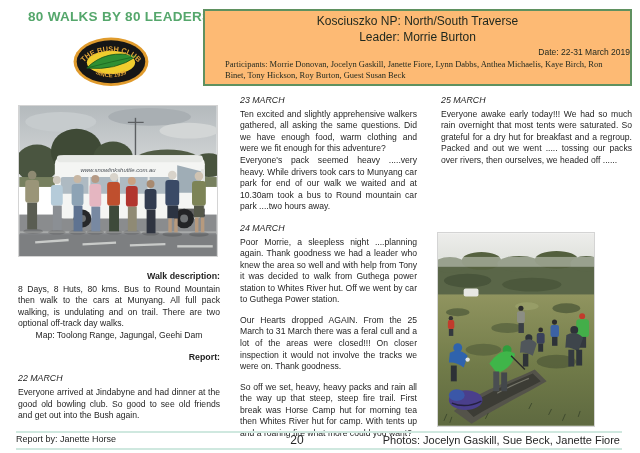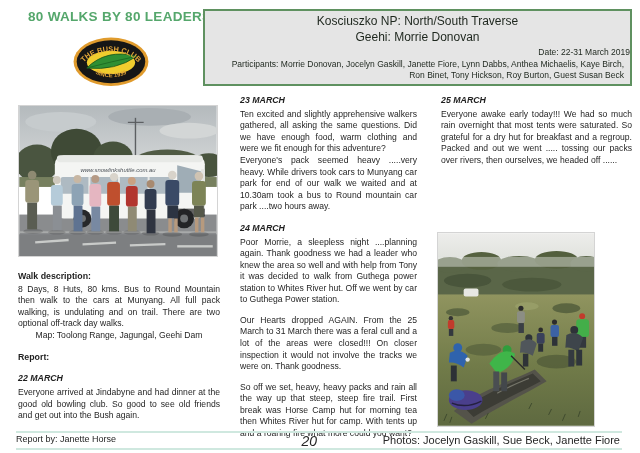--- a/index.html
+++ b/index.html
@@ -5,51 +5,51 @@
   html,body{margin:0;padding:0;background:#ffffff;}
   .page{position:relative;width:640px;height:453px;background:#ffffff;overflow:hidden;
         font-family:"Liberation Sans",sans-serif;color:#262626;}
 
   
   .main-title{position:absolute;left:28px;top:9px;font-size:13.5px;font-weight:700;
               color:#55a76c;letter-spacing:.3px;white-space:nowrap;}
   .logo{position:absolute;left:72px;top:36px;width:78px;height:52px;}
 
   .header-box{position:absolute;left:203px;top:9px;width:429px;height:77px;
-              background:#e5e5e5;border:2px solid #5f9160;box-sizing:border-box;
+              background:#fdba74;border:2px solid #5f9160;box-sizing:border-box;
               text-align:center;color:#1d261d;}
   .hb-title{font-size:12px;margin-top:3px;}
   .hb-leader{font-size:12px;margin-top:2px;}
   .hb-date{font-size:8.5px;margin-top:3px;text-align:right;}
-  .hb-part{font-size:8.5px;text-align:right;padding:2px 6px 0 20px;line-height:1.35;}
+  .hb-part{font-size:8.5px;text-align:left;padding:2px 6px 0 20px;line-height:1.35;font-family:Liberation Serif, serif;}
 
   
   .photo-van{position:absolute;left:18px;top:105px;width:200px;height:152px;border:1px solid #d4d4d4;box-sizing:border-box;}
   .photo-bog{position:absolute;left:437px;top:232px;width:158px;height:195px;border:1px solid #d4d4d4;box-sizing:border-box;}
   .photo-van svg,.photo-bog svg{display:block;width:100%;height:100%;}
 
   
   .col{font-size:8.6px;line-height:1.345;text-align:justify;color:#1f1f1f;}
   .col p{margin:0;}
   .col p.mbG{margin-bottom:9px;}
-  .bold-head{font-weight:700;font-size:8.8px;margin:0 0 1px 0;text-align:left;}
-  .date-head{font-style:italic;font-size:8.8px;margin:10px 0 2px 0;text-align:left;font-weight:bold;}
+  .bold-head{font-weight:700;font-size:8.8px;margin:0 0 1px 0;text-align:right;}
+  .date-head{font-style:italic;font-size:8.8px;margin:10px 0 2px 0;text-align:left;}
   .date-head.first{margin-top:0;}
   .map-line{text-align:center;}
   .col-left-text{position:absolute;left:18px;top:271px;width:202px;}
   .col-mid{position:absolute;left:240px;top:95px;width:177px;}
   .col-right{position:absolute;left:423px;top:95px;width:191px;margin-left:18px;}
   .spacer{height:10px;}
 
   
   .f-line{position:absolute;left:16px;width:606px;height:2px;background:#cfe8df;}
   .f-line.top{top:431px;}
   .f-line.bottom{top:448px;}
   .f-report{position:absolute;left:16px;top:434px;font-size:9px;}
-  .f-page{position:absolute;left:277px;top:433px;width:40px;text-align:right;font-size:14px;font-style:italic;}
+  .f-page{position:absolute;left:277px;top:433px;width:40px;text-align:center;font-size:12px;}
   .f-photos{position:absolute;right:20px;top:434px;font-size:11px;}
 </style>
 </head>
 <body>
 
 <div class="page">
 
   <div class="main-title">80 WALKS BY 80 LEADERS</div>
 
   <div class="logo">
@@ -65,21 +65,21 @@
       </text>
       <path id="arcBot" d="M22 42 A 32 21 0 0 0 78 42" fill="none"></path>
       <text font-size="7.5" font-weight="bold" fill="#e3a63a" font-family="Liberation Sans, sans-serif">
         <textPath href="#arcBot" xlink:href="#arcBot" startOffset="50%" text-anchor="middle">SINCE 1939</textPath>
       </text>
     </svg>
   </div>
 
   <div class="header-box">
     <div class="hb-title">Kosciuszko NP: North/South Traverse</div>
-    <div class="hb-leader">Geehi:  Morrie Donovan</div>
+    <div class="hb-leader">Leader:  Morrie Burton</div>
     <div class="hb-date">Date: 22-31 March 2019</div>
     <div class="hb-part">Participants:  Morrie Donovan, Jocelyn Gaskill, Janette Fiore, Lynn Dabbs, Anthea Michaelis, Kaye Birch, Ron Binet, Tony Hickson, Roy Burton, Guest Susan Beck</div>
   </div>
 
   <div class="photo-van">
     <svg viewBox="0 0 200 152">
       <defs>
         <linearGradient id="sky1" x1="0" y1="0" x2="0" y2="1">
           <stop offset="0" stop-color="#b4babd"></stop>
             <stop offset="1" stop-color="#dddfdf"></stop>

